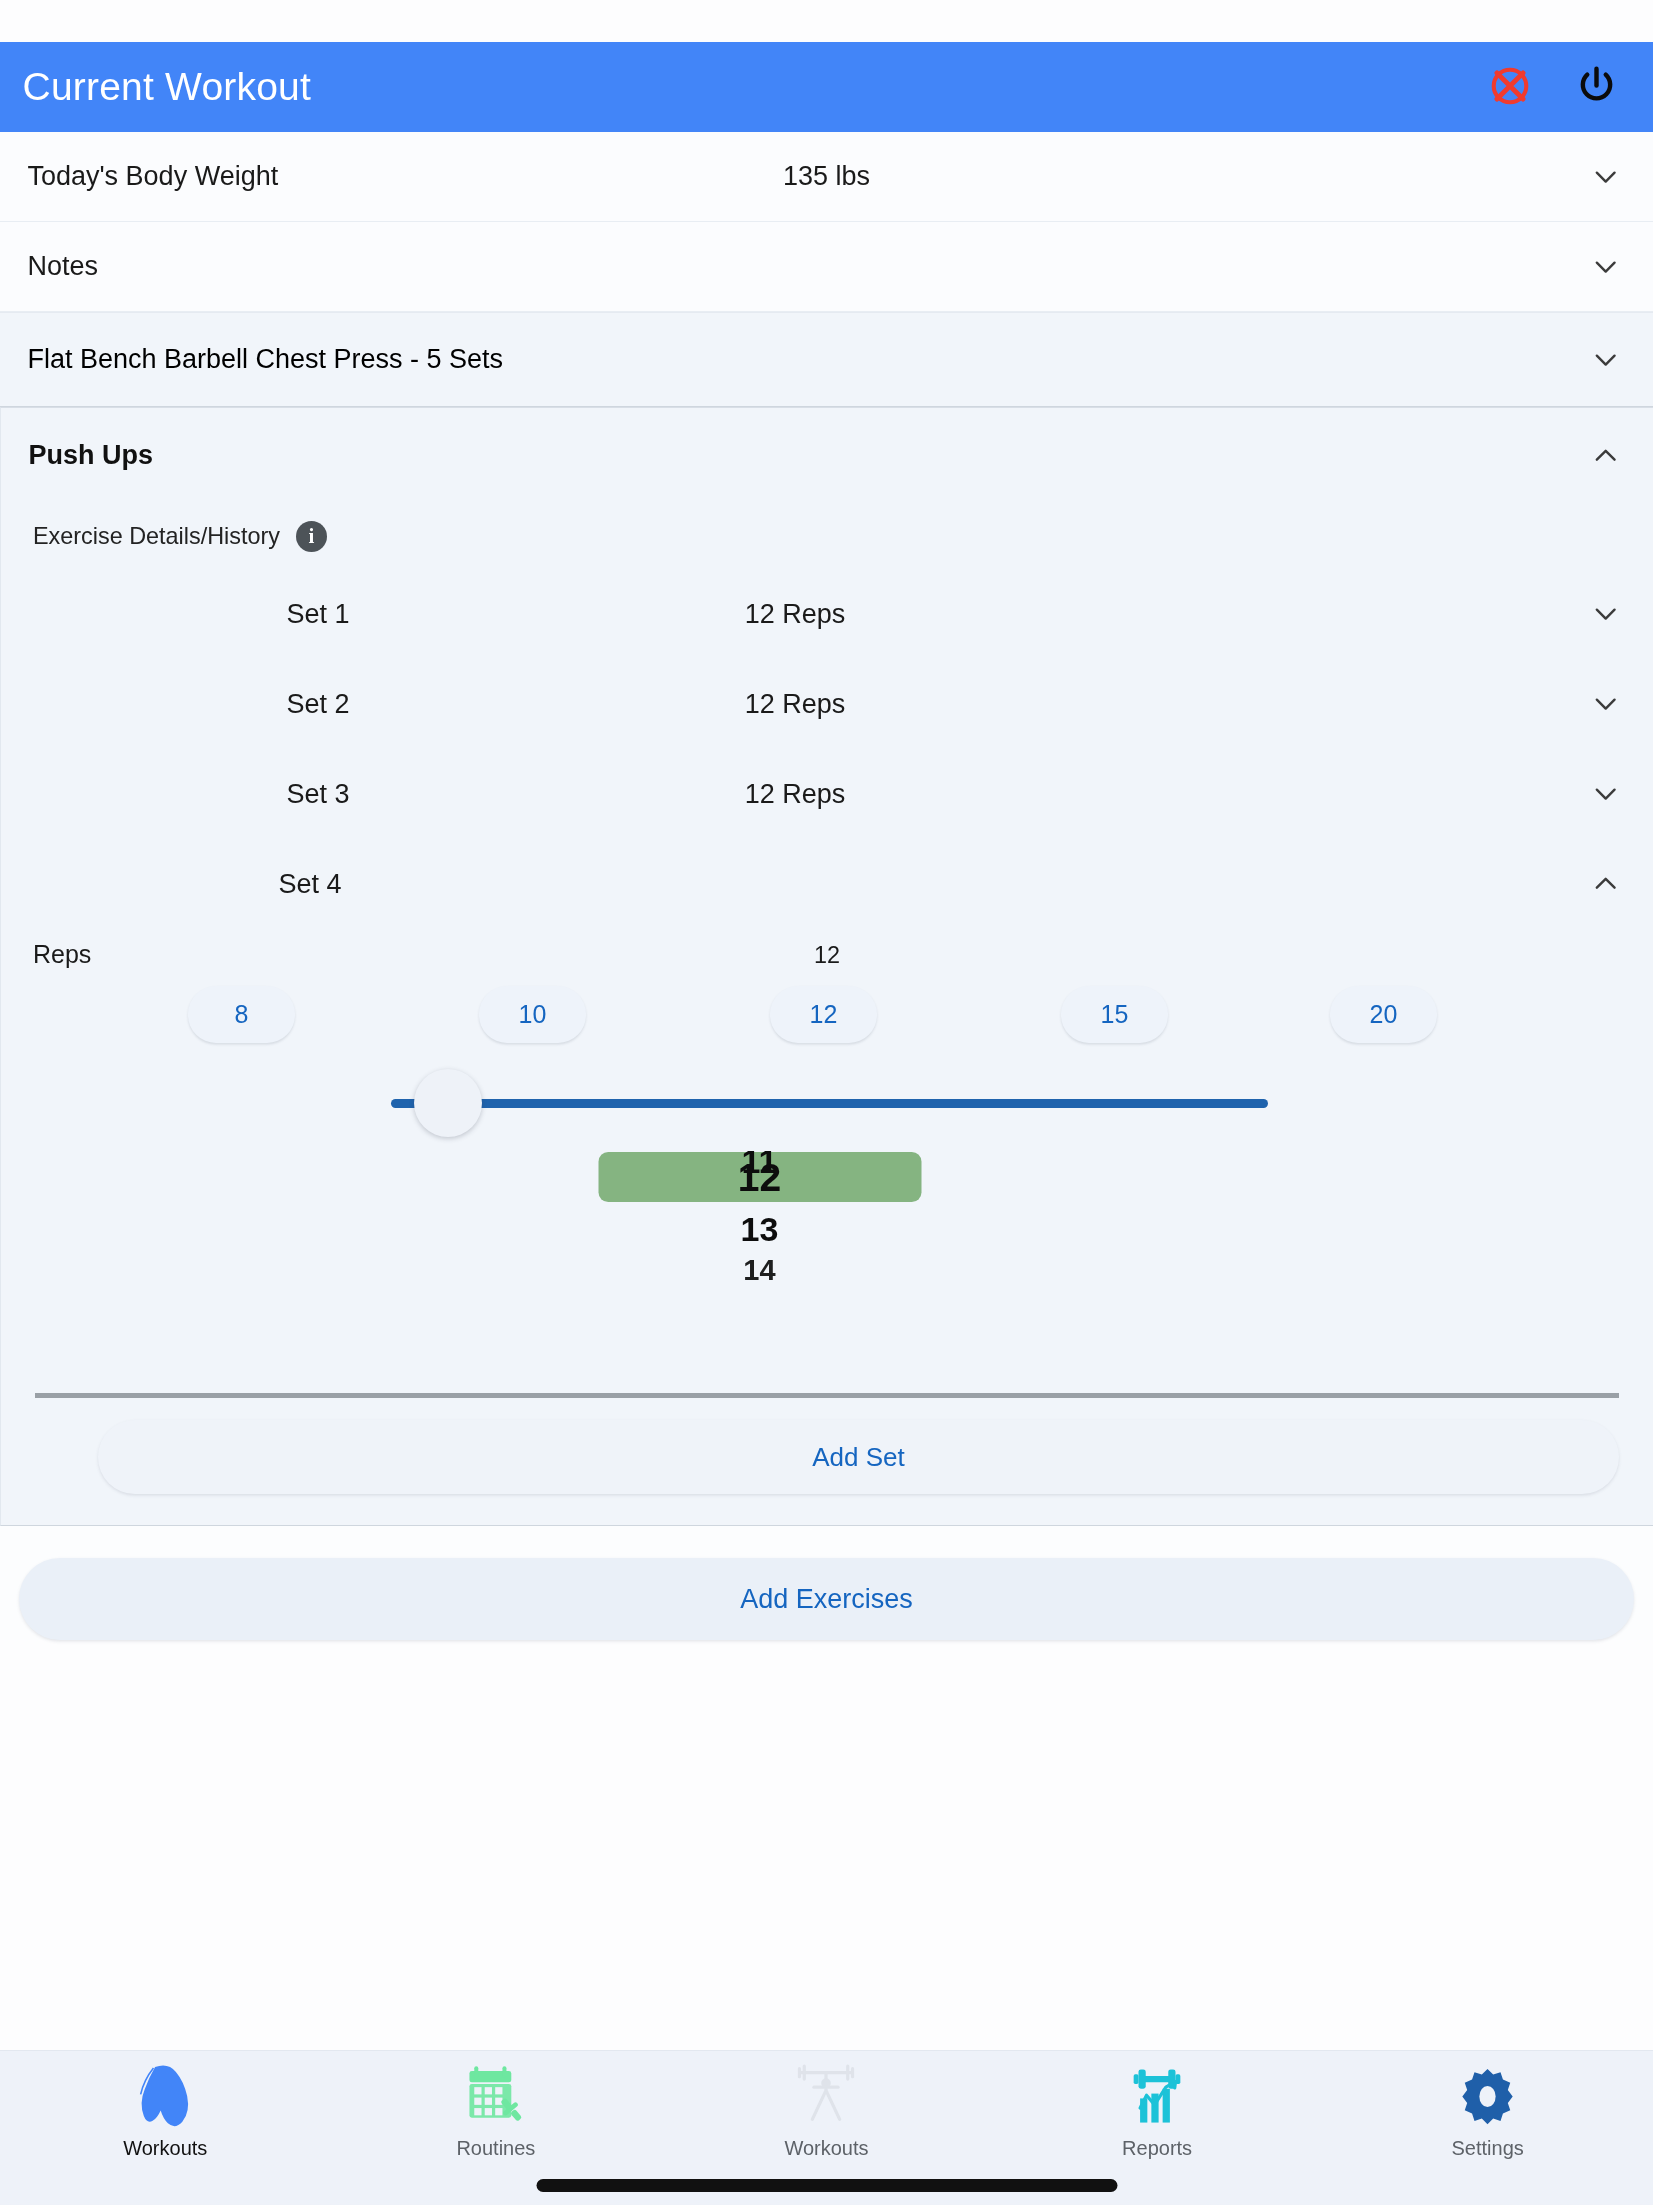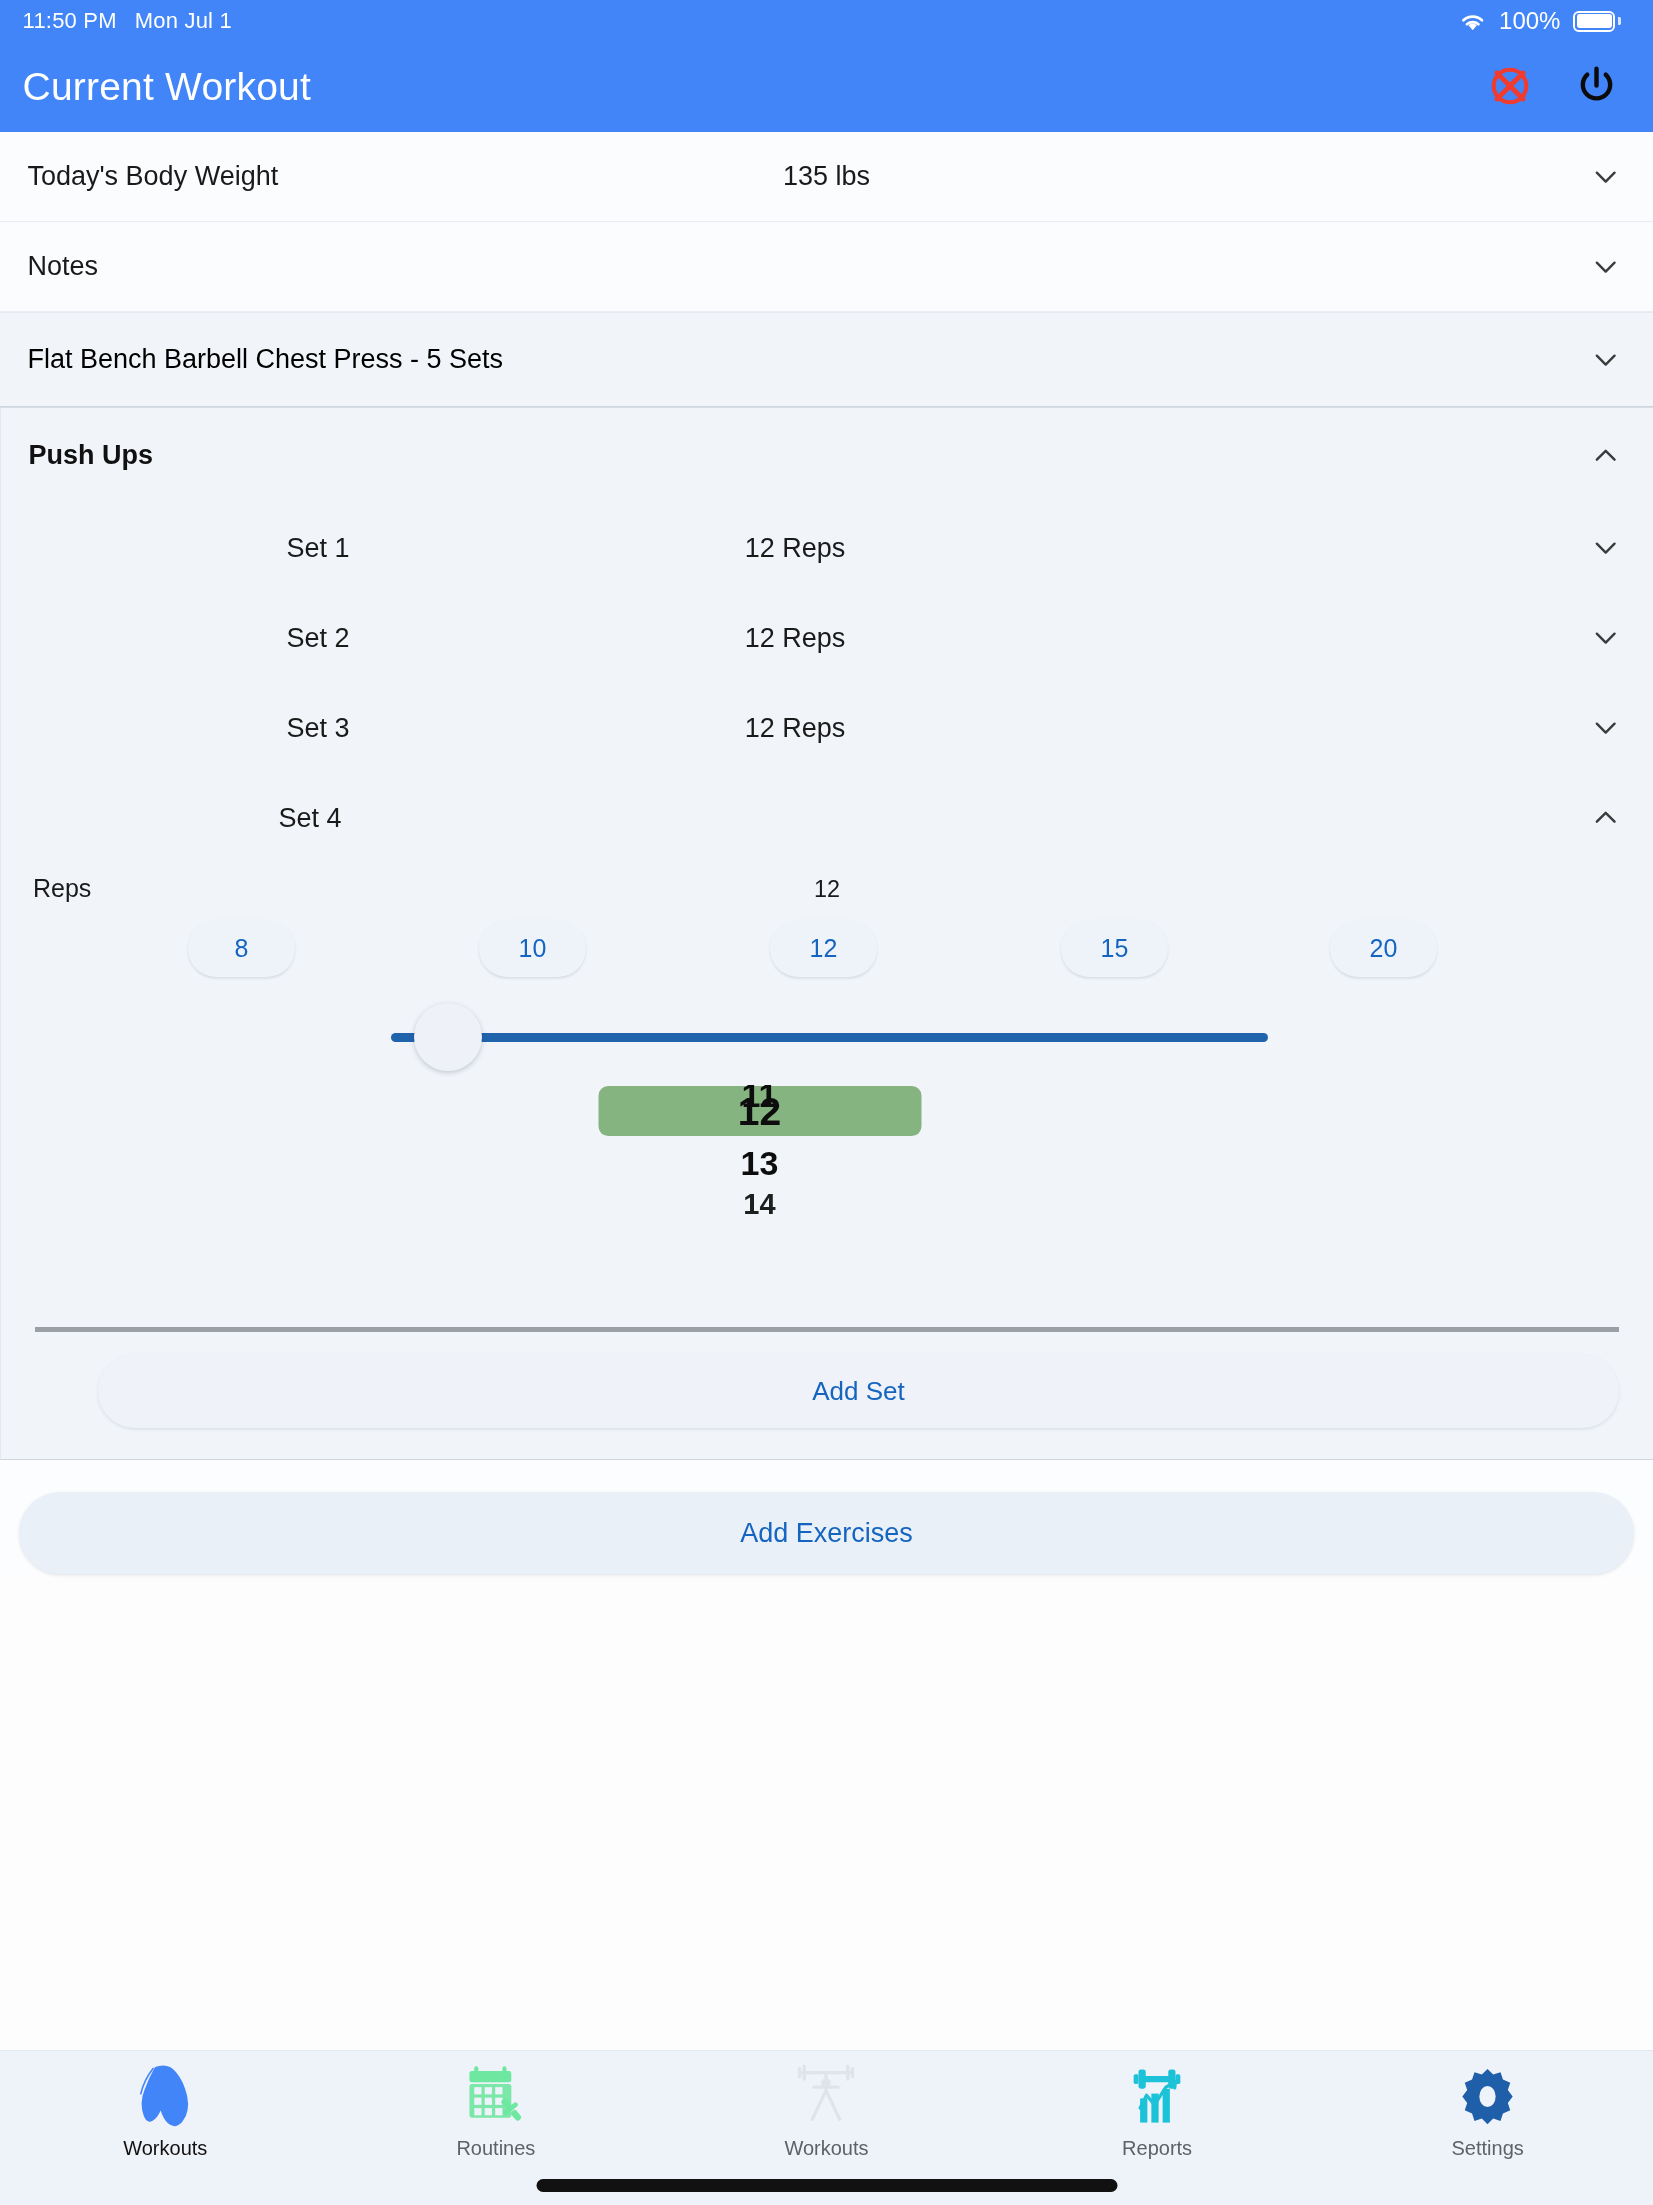--- a/index.html
+++ b/index.html
@@ -172,42 +172,20 @@
   .home-indicator {
     position:absolute; bottom: 13px; left:50%; transform:translateX(-50%);
     width: 581px; height: 13px; background:#111; border-radius: 6.5px;
   }
 </style>
 </head>
 <body>
 
 <div id="app">
 
-  <div class="statusbar">
-    <div class="sb-left">
-      <span>11:50 PM</span>
-      <span>Mon Jul 1</span>
-    </div>
-    <div class="sb-right">
-      <span class="wifi-icon">
-        <svg width="27.4" height="21" viewBox="0 0 34 26">
-          <path d="M17 22.5 l5.2 -6.2 a7.6 7.6 0 0 0 -10.4 0 Z" fill="#fff"></path>
-          <path d="M5.5 10.2 a16.8 16.8 0 0 1 23 0" stroke="#fff" stroke-width="3.4" fill="none" stroke-linecap="round"></path>
-          <path d="M9.8 15.2 a11 11 0 0 1 14.4 0" stroke="#fff" stroke-width="3.2" fill="none" stroke-linecap="round"></path>
-        </svg>
-      </span>
-      <span>100%</span>
-      <span class="battery">
-        <span class="shell">
-            <span class="fill"></span>
-          </span>
-        <span class="nub"></span>
-      </span>
-    </div>
-  </div>
 
   <div class="navbar">
     <div class="nav-title">Current Workout</div>
     <div class="nav-actions">
       <span>
         <svg width="44" height="44" viewBox="0 0 54 54">
           <circle cx="27" cy="27" r="20" stroke="#f03b2e" stroke-width="5" fill="none"></circle>
           <path d="M11 11 L43 43 M43 11 L11 43" stroke="#f03b2e" stroke-width="6" stroke-linecap="round"></path>
         </svg>
       </span>
@@ -254,20 +232,24 @@
 
       <div class="card-head" style="height:95px;">
         <span class="exp-title">Push Ups</span>
         <span class="chev">
           <svg width="27.4" height="27.4" viewBox="0 0 34 34">
               <path d="M6 22 L17 11 L28 22" stroke="#3b3b3b" stroke-width="3" fill="none" stroke-linecap="round" stroke-linejoin="round"></path>
             </svg>
         </span>
       </div>
 
+      <div class="details-row" style="height:66px;">
+        <span>Exercise Details/History</span>
+        <span class="info-badge">i</span>
+      </div>
 
       <div class="set-row" style="height:90px;">
         <span class="set-name" style="margin-left:-509px;">Set 1</span>
         <span class="set-reps" style="margin-left:-32px;">12 Reps</span>
         <span class="chev" style="margin-left:auto;">
           <svg width="27.4" height="27.4" viewBox="0 0 34 34">
               <path d="M6 12 L17 23 L28 12" stroke="#3b3b3b" stroke-width="3" fill="none" stroke-linecap="round" stroke-linejoin="round"></path>
             </svg>
         </span>
       </div>

